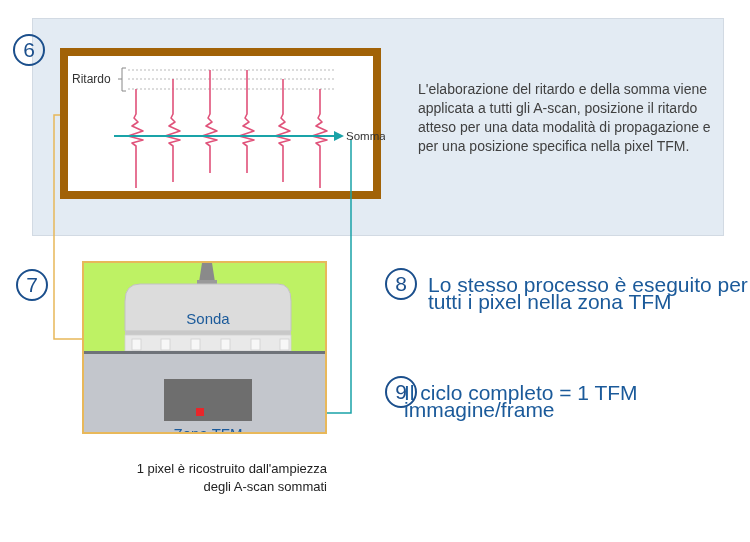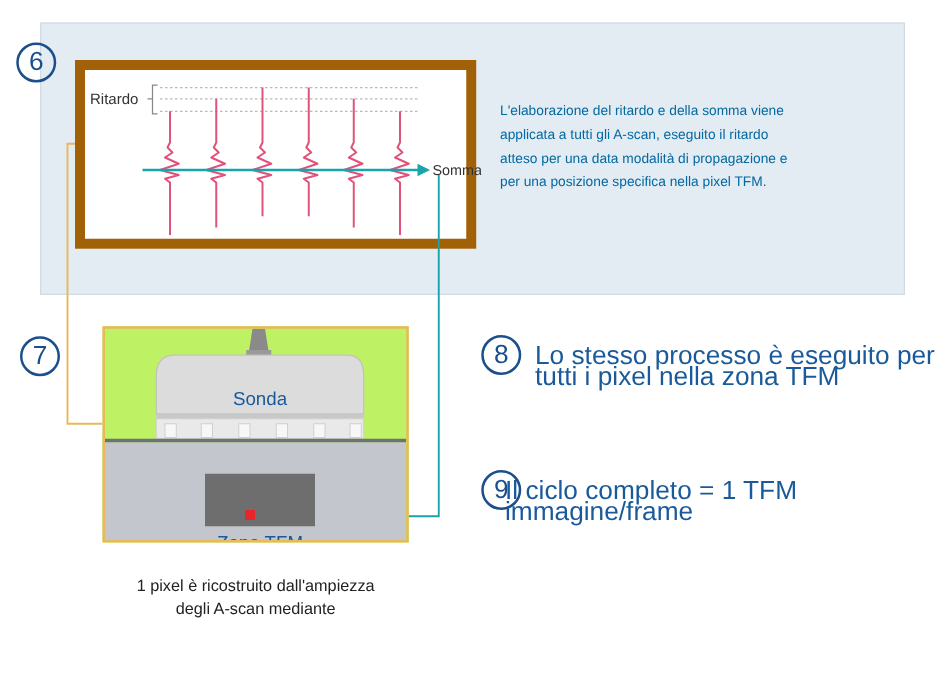--- a/index.html
+++ b/index.html
@@ -2,24 +2,24 @@
 <html><head>
 <meta charset="utf-8">
 <style>
   html,body{margin:0;padding:0;background:#ffffff;}
   body{width:750px;height:542px;position:relative;overflow:hidden;font-family:"Liberation Sans",sans-serif;}
   .abs{position:absolute;}
   #panel{left:32px;top:18px;width:692px;height:218px;background:#e3ebf3;border:1px solid #d2dae3;box-sizing:border-box;}
   .circle{position:absolute;width:32px;height:32px;border:2px solid #1b4f8c;border-radius:50%;box-sizing:border-box;background:transparent;
           color:#1b4f8c;font-size:21px;line-height:28px;text-align:center;}
   #box6{left:60px;top:48px;width:321px;height:151px;background:#fff;border:8px solid #a16207;box-sizing:border-box;}
-  #desc{left:400px;top:80px;width:300px;font-size:11px;line-height:19px;color:#0369a1;}
+  #desc{left:418px;top:80px;width:300px;font-size:14px;line-height:19px;color:#404040;}
   #box7{left:82px;top:261px;width:245px;height:173px;background:#bef264;border:2px solid #e8b85a;box-sizing:border-box;overflow:hidden;}
   .step-text{position:absolute;font-size:21px;line-height:17px;color:#1b5a9a;}
-  #caption{left:82px;top:460px;width:245px;text-align:center;font-size:13px;line-height:18px;color:#222;}
+  #caption{left:82px;top:460px;width:245px;text-align:right;font-size:13px;line-height:18px;color:#222;}
   svg text{font-family:"Liberation Sans",sans-serif;}
 </style>
 </head>
 <body>
 
 <div id="panel" class="abs"></div>
 
 <div class="circle" style="left:13px;top:34px;">6</div>
 
 <div id="box6" class="abs">
@@ -50,21 +50,21 @@
     </g>
 
     <line x1="46" y1="80" x2="268" y2="80" stroke="#1aa3a8" stroke-width="2"></line>
     <polygon points="266,75 276,80 266,85" fill="#1aa3a8"></polygon>
     <text x="278" y="84" font-size="11.5" fill="#333">Somma</text>
   </svg>
 </div>
 
 <div id="desc" class="abs">
   <div>L'elaborazione del ritardo e della somma viene</div>
-  <div>applicata a tutti gli A-scan, eseguito il ritardo</div>
+  <div>applicata a tutti gli A-scan, posizione il ritardo</div>
   <div>atteso per una data modalità di propagazione e</div>
   <div>per una posizione specifica nella pixel TFM.</div>
 </div>
 
 <svg class="abs" style="left:0;top:0;" width="750" height="542">
   <path d="M60,115 L54,115 L54,339 L82,339" stroke="#e8b85a" stroke-width="1.5" fill="none"></path>
   <path d="M351,140 L351,413 L223,413" stroke="#1aa3a8" stroke-width="1.5" fill="none"></path>
   <polygon points="224,409 214,413 224,417" fill="#1aa3a8"></polygon>
 </svg>
 
@@ -93,21 +93,21 @@
     <rect x="0" y="91" width="241" height="94" fill="#c3c6cc"></rect>
 
     <rect x="80" y="116" width="88" height="42" fill="#6e6e6e"></rect>
     <rect x="112" y="145" width="8" height="8" fill="#e8262a"></rect>
     <text x="124" y="176" font-size="15" fill="#1b5a9a" text-anchor="middle">Zona TFM</text>
   </svg>
 </div>
 
 <div id="caption" class="abs">
   <div>1 pixel è ricostruito dall'ampiezza</div>
-  <div>degli A-scan mediante</div>
+  <div>degli A-scan sommati</div>
 </div>
 
 <div class="circle" style="left:385px;top:268px;">8</div>
 <div class="step-text" style="left:428px;top:276px;">
   <div>Lo stesso processo è eseguito per</div>
   <div>tutti i pixel nella zona TFM</div>
 </div>
 
 <div class="circle" style="left:385px;top:376px;">9</div>
 <div class="step-text" style="left:404px;top:384px;">

